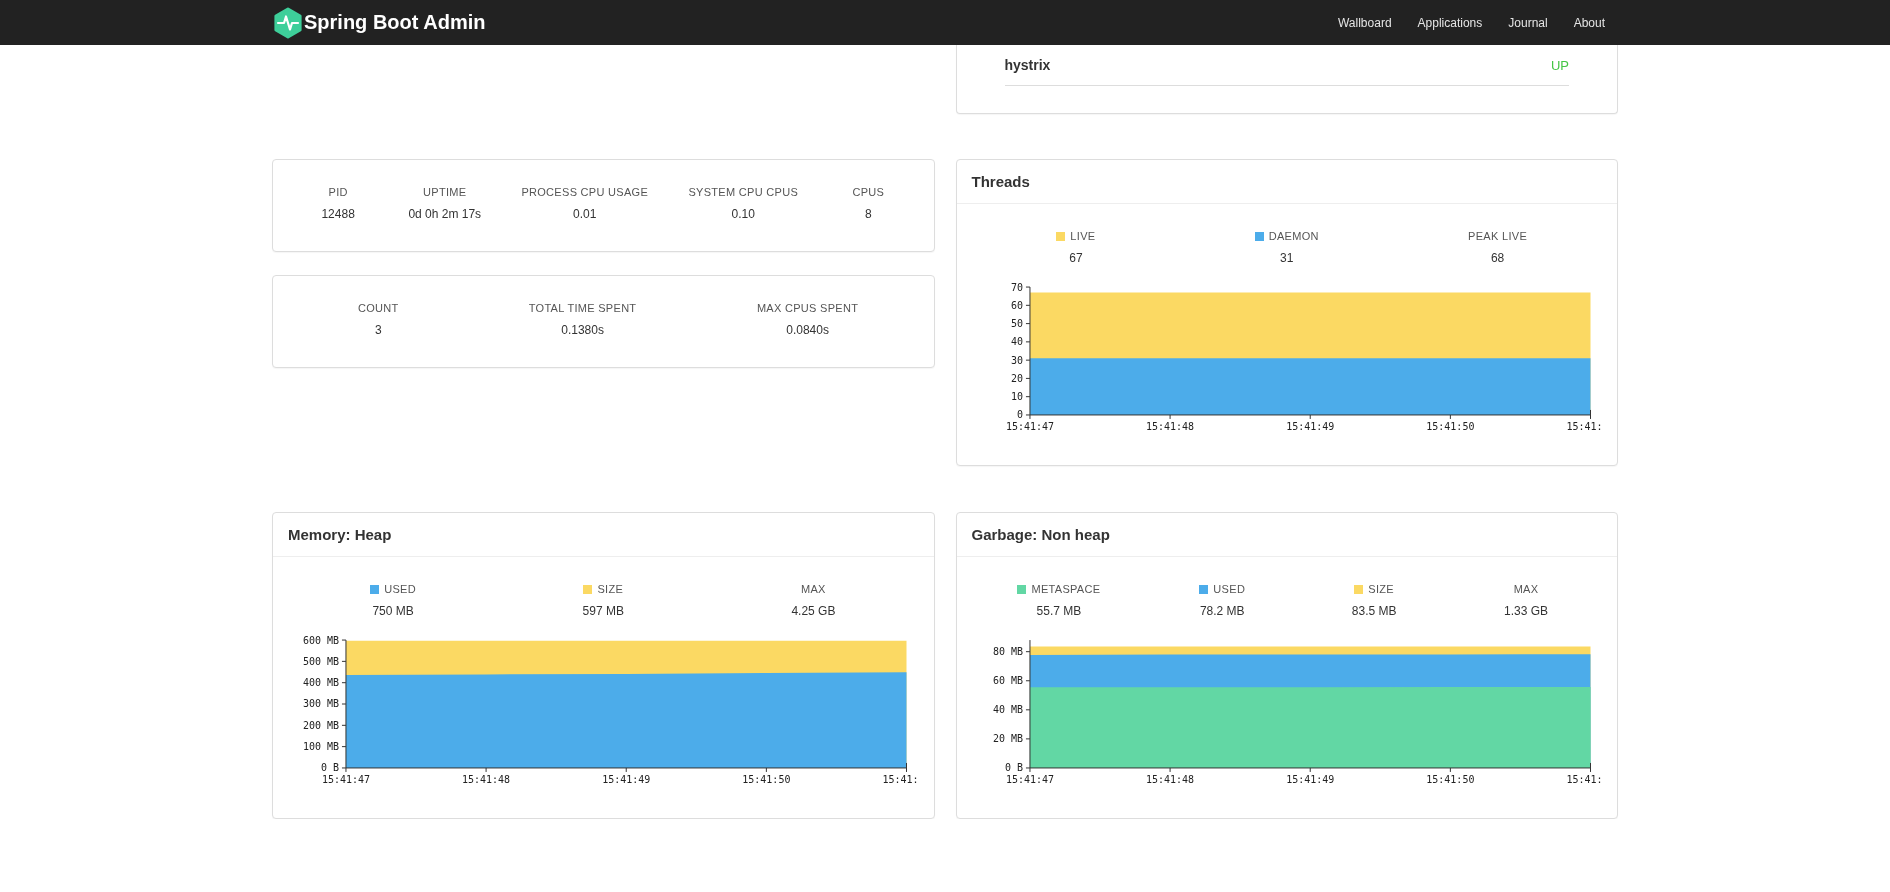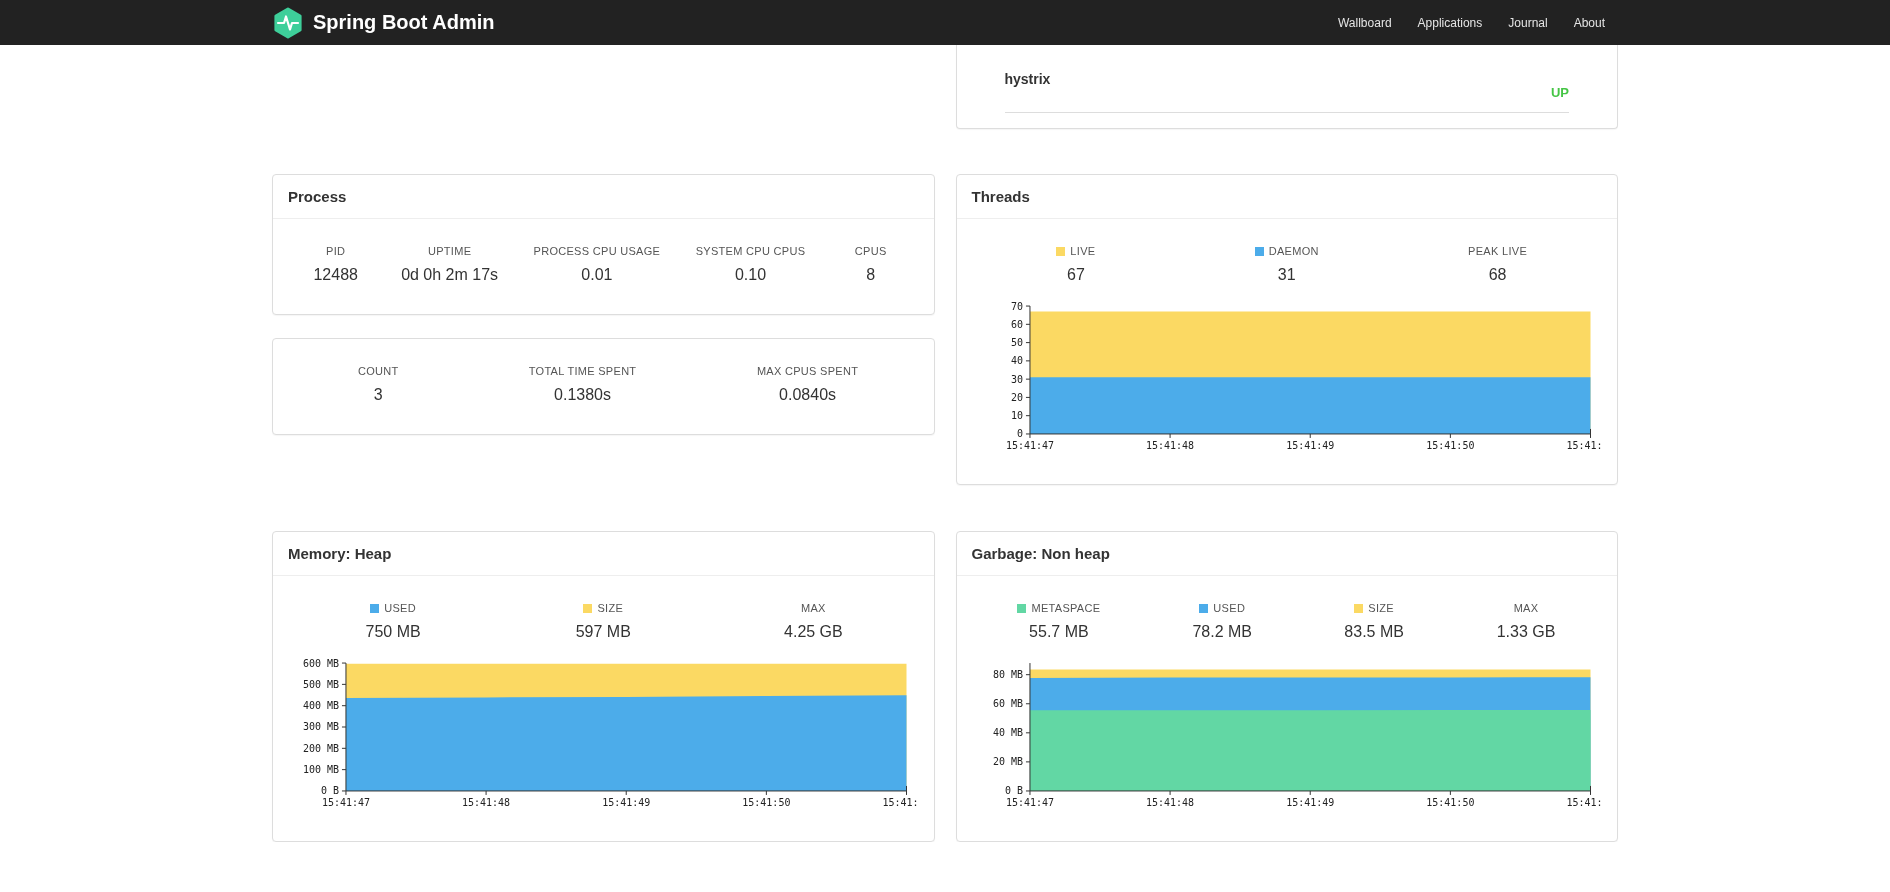--- a/index.html
+++ b/index.html
@@ -1,47 +1,47 @@
 <!DOCTYPE html>
 <html><head>
 <meta charset="utf-8">
 <style>
   * { box-sizing: border-box; }
   body { margin:0; background:#fff; color:#333; font-family:"Liberation Sans", sans-serif; }
 
   
   .navbar { background:#222; height:45px; }
   .navbar-inner { width:1346px; margin:0 auto; height:100%; display:flex; align-items:center; }
-  .brand { display:flex; align-items:center; gap:9px; color:#fff; font-size:20px; font-weight:bold; text-decoration:none; cursor:pointer; }
+  .brand { display:flex; align-items:center; color:#fff; font-size:20px; font-weight:bold; text-decoration:none; cursor:pointer; }
   .nav-links { margin-left:auto; display:flex; align-items:center; }
   .nav-link { color:#e5e5e5; font-size:12px; padding:0 13px; text-decoration:none; cursor:pointer; }
 
   
   .container { width:1346px; margin:0 auto; }
   .row { display:grid; grid-template-columns:1fr 1fr; column-gap:21px; }
   .top-row { margin-bottom:45px; }
   .mid-row { margin-bottom:46px; }
   .stack-gap { margin-bottom:23px; }
 
   
   .panel { background:#fff; border:1px solid #ddd; border-radius:4px; box-shadow:0 1px 1px rgba(0,0,0,.04); }
-  .panel-cutoff { border-top:none; border-radius:0 0 4px 4px; height:84px; overflow:hidden;text-align:center; }
+  .panel-cutoff { border-top:none; border-radius:0 0 4px 4px; height:69px; overflow:hidden;text-align:center; }
   .details-body { padding:2px 48px 0; }
   .detail-row { display:flex; justify-content:space-between; align-items:center; padding:10px 0 12px; border-bottom:1px solid #ddd; }
   .detail-name { font-weight:bold; font-size:14px; color:#333; }
-  .detail-status { font-weight:bold; font-size:13px;margin-top:28px; }
+  .detail-status { font-weight:normal; font-size:13px; }
 
   .panel-heading { padding:13px 15px; font-size:15px; font-weight:bold; color:#333; border-bottom:1px solid #eee; }
   .panel-body { padding:26px 15px 30px; }
 
   .stat-row { display:flex; justify-content:space-around; text-align:center; }
   .stat { min-width:60px; }
   .stat-label { font-size:11px; color:#555; letter-spacing:.3px; display:flex; align-items:center; justify-content:center; gap:5px; white-space:nowrap; }
   .swatch { width:9px; height:9px; display:inline-block; flex:0 0 auto; }
-  .stat-value { font-size:16px; color:#333; margin-top:9px; white-space:nowrap; }
+  .stat-value { font-size:12px; color:#333; margin-top:9px; white-space:nowrap; }
 
   .chart { height:154px; margin-top:16px; }
 </style>
 </head>
 <body>
 
 <nav class="navbar">
   <div class="navbar-inner">
     <a class="brand">
       <span style="display:inline-flex;">
@@ -72,21 +72,20 @@
           <span class="detail-status" style="color: rgb(69, 197, 69);">UP</span>
         </div>
       </div>
     </div>
   </div>
 
   <div class="row mid-row">
     <div>
 
       <div class="panel stack-gap">
-        <div class="panel-heading">Process</div>
         <div class="panel-body">
           <div class="stat-row">
             <div class="stat">
               <div class="stat-label">PID</div>
               <div class="stat-value">12488</div>
             </div>
             <div class="stat">
               <div class="stat-label">UPTIME</div>
               <div class="stat-value">0d 0h 2m 17s</div>
             </div>

